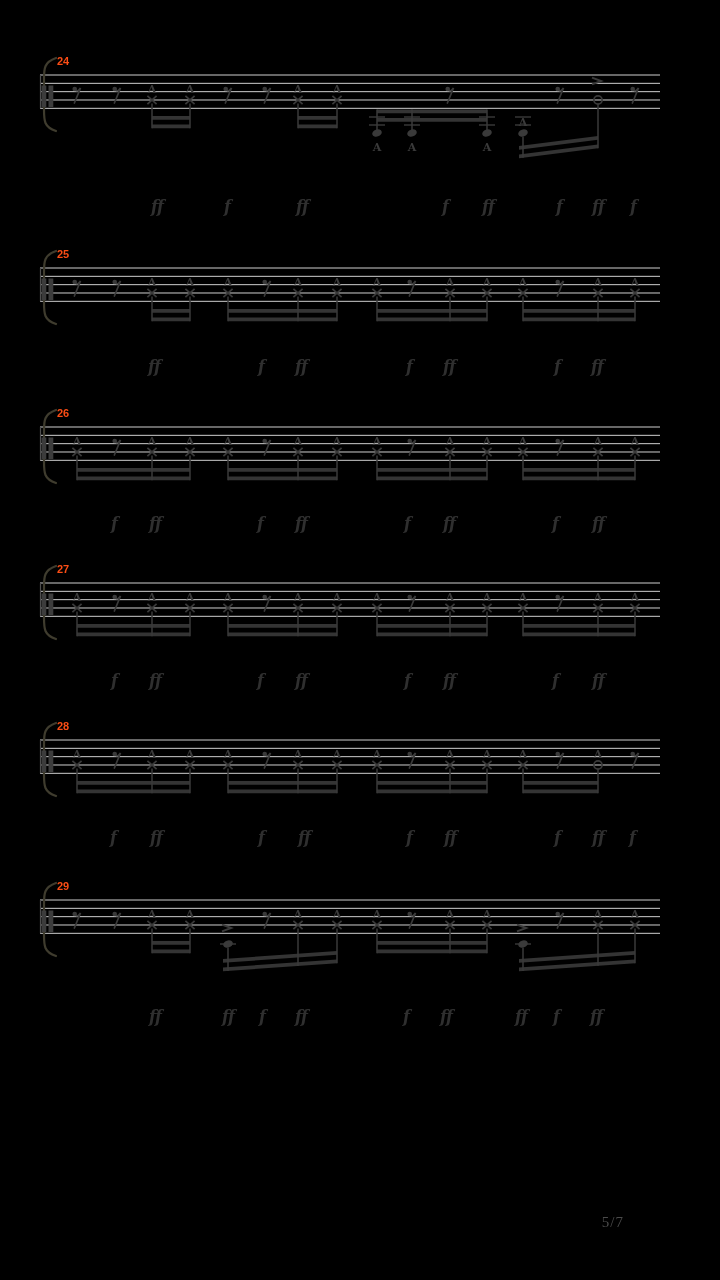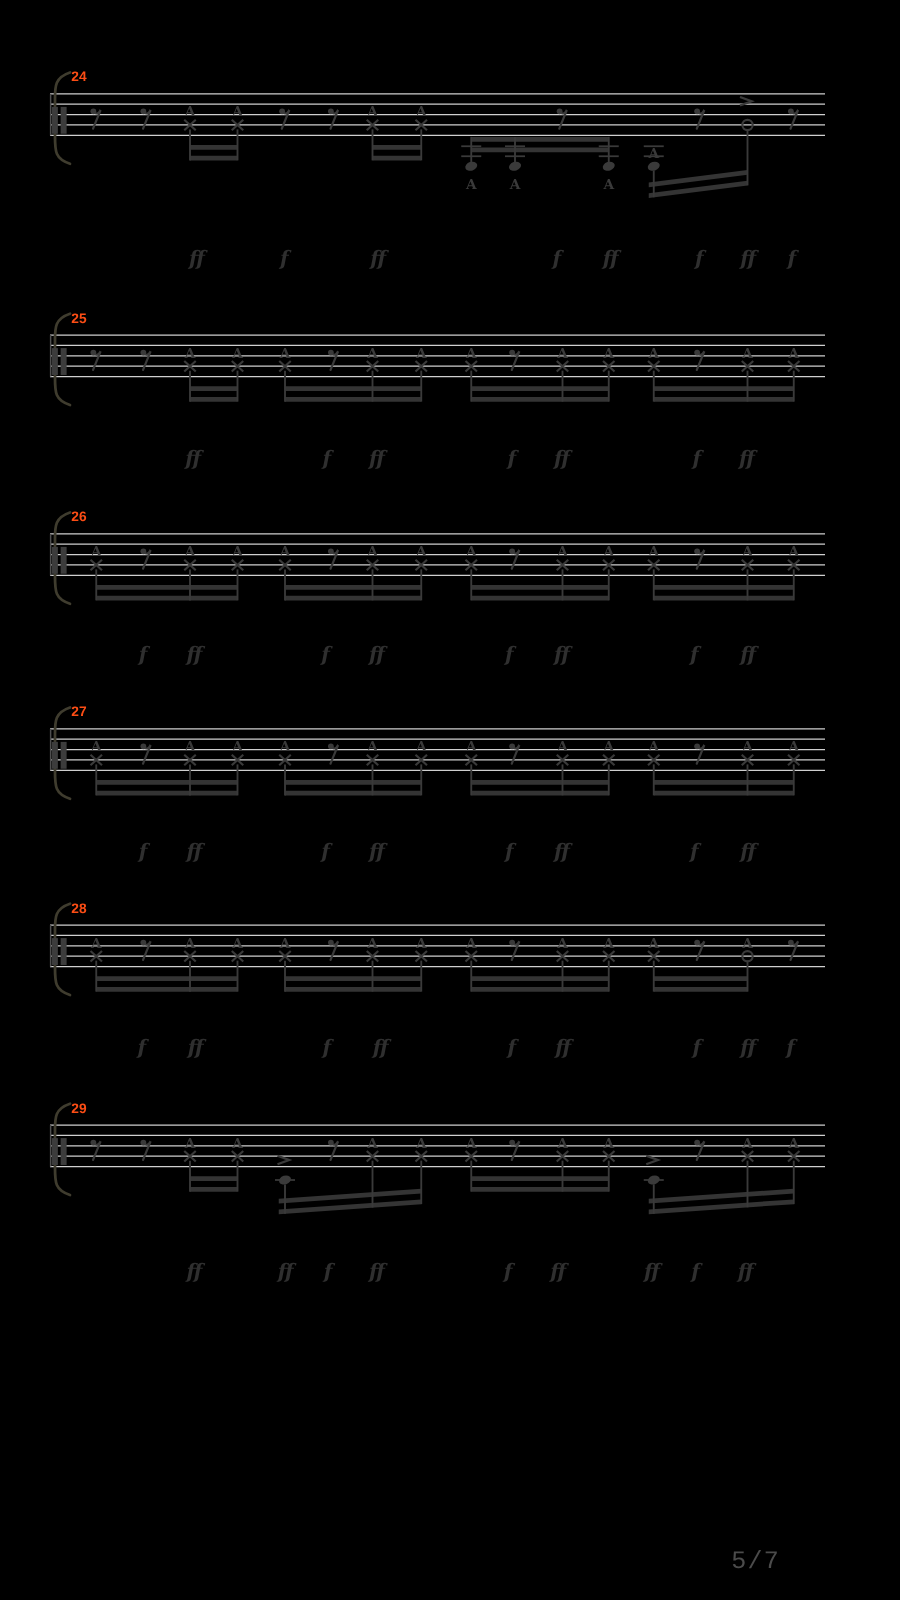--- a/index.html
+++ b/index.html
@@ -1,20 +1,20 @@
 <!DOCTYPE html>
 <html><head>
 <meta charset="utf-8">
 <style>
   html,body{margin:0;padding:0;background:#000;}
   .page{position:relative;width:660px;height:1280px;background:#000;overflow:hidden;
         font-family:"Liberation Sans",sans-serif;}
   #score-svg{position:absolute;left:0;top:0;}
-  .pagenum{position:absolute;right:36px;top:1214px;font-size:20px;color:#4b4b4b;
-           letter-spacing:1px;font-family:Liberation Mono, monospace;margin-top:24px;}
+  .pagenum{position:absolute;right:36px;top:1214px;font-size:15px;color:#4b4b4b;
+           letter-spacing:1px;font-family:Liberation Serif, serif;}
 </style>
 </head>
 <body>
 
 <div class="page">
   <svg id="score-svg" width="720" height="1280" viewBox="0 0 720 1280">
       <g>
         <line x1="40" y1="75" x2="680" y2="75" stroke="#cfcfcf" stroke-width="1"></line>
         <line x1="40" y1="83.33" x2="680" y2="83.33" stroke="#cfcfcf" stroke-width="1"></line>
         <line x1="40" y1="91.66" x2="680" y2="91.66" stroke="#cfcfcf" stroke-width="1"></line>

